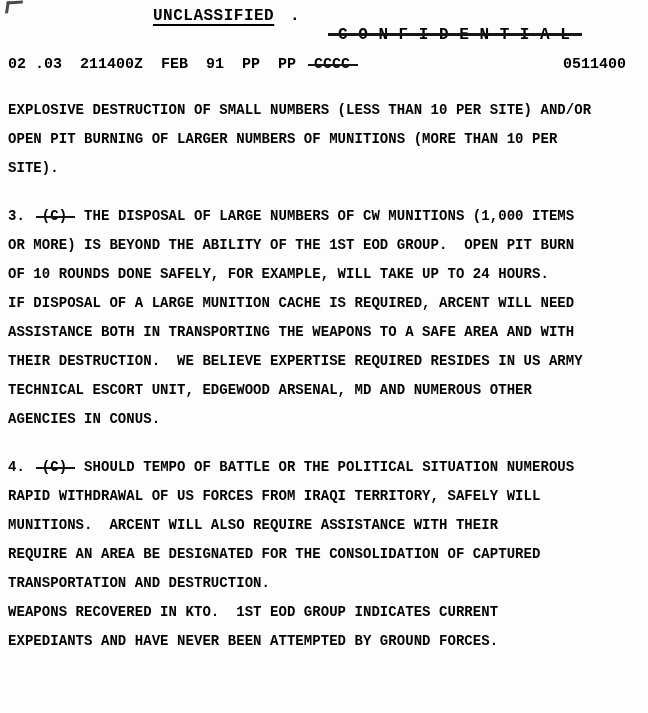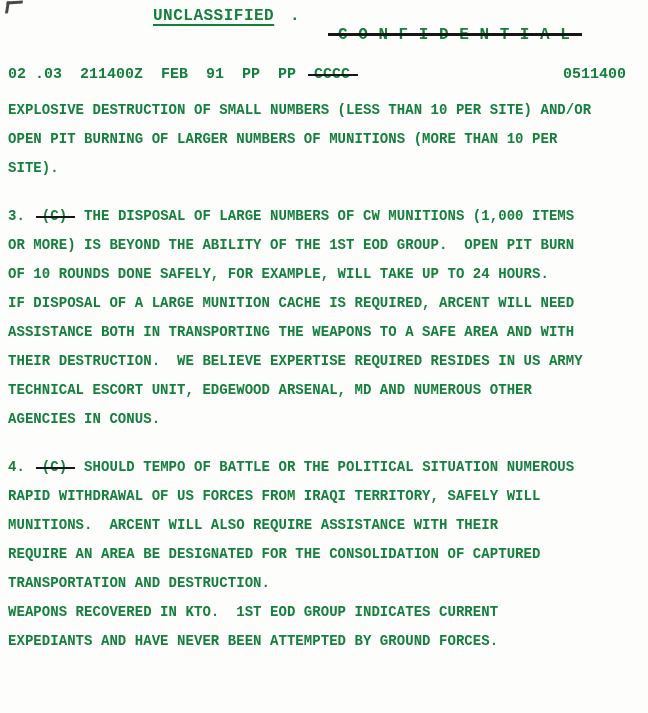--- a/index.html
+++ b/index.html
@@ -8,21 +8,21 @@
     background: #ffffff;
   }
   .page {
     position: relative;
     width: 648px;
     height: 713px;
     background: #fdfdfb;
     overflow: hidden;
     font-family: "Liberation Mono", "DejaVu Sans Mono", monospace;
     font-weight: 700;
-    color: #15803d;
+    color: #000000;
   }
   
   .corner-artifact {
     position: absolute;
     top: 1px;
     left: 6px;
     width: 13px;
     height: 9px;
     border-left: 3px solid #2a2a2a;
     border-top: 3px solid #2a2a2a;
@@ -74,21 +74,21 @@
     background: #161616;
   }
   .struck.thick::after {
     height: 3px;
     margin-top: -2px;
     left: -10px;
     right: -12px;
   }
   .dtg-line {
     position: absolute;
-    top: 47px;
+    top: 37px;
     left: 8px;
     right: 22px;
     font-size: 15px;
     display: flex;
     align-items: baseline;
     white-space: pre;
   }
   .dtg-serial {
     margin-left: auto;
   }

